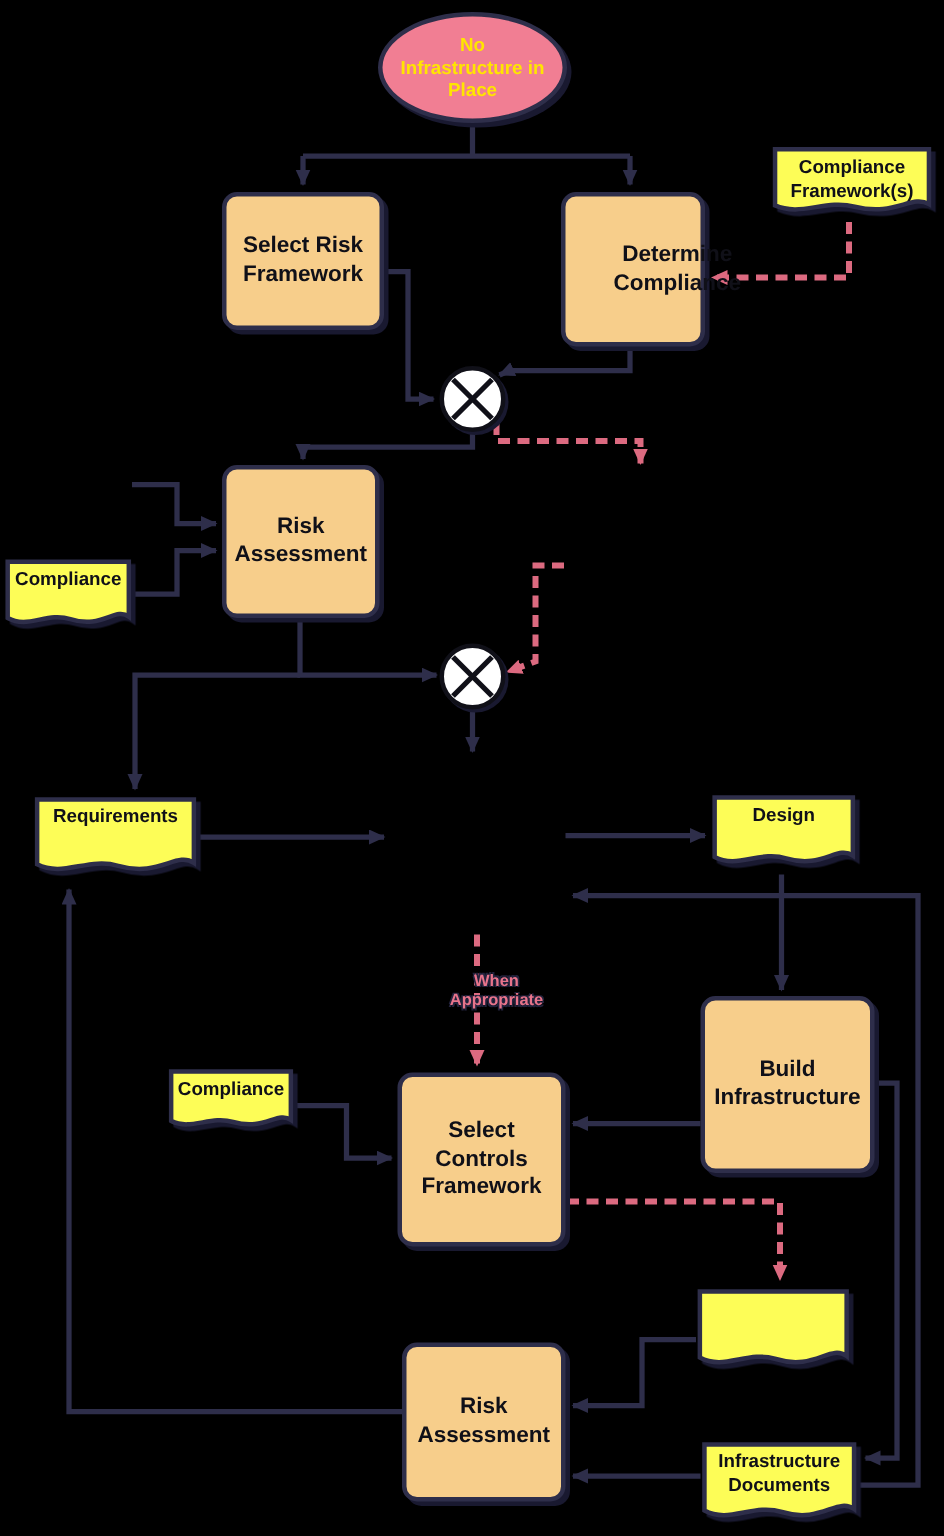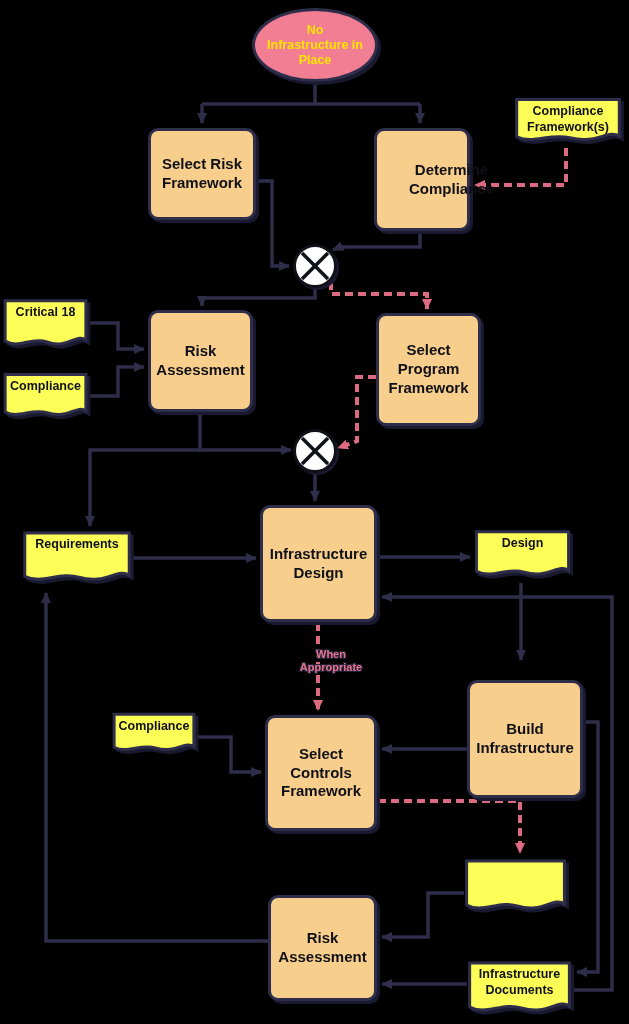--- a/index.html
+++ b/index.html
@@ -113,70 +113,58 @@
     <span>Determine Compliance</span>
   </div>
 
   <div class="node xor" style="left:293px; top:244px; width:44px; height:44px;">
     <svg viewBox="0 0 38 38">
       <line x1="6" y1="6" x2="32" y2="32" stroke="#101018" stroke-width="3.5"></line>
       <line x1="32" y1="6" x2="6" y2="32" stroke="#101018" stroke-width="3.5"></line>
     </svg>
   </div>
 
-  <div class="node doc" style="left:3px; top:298px; width:85px; height:55px;">
-    <svg class="doc-shape" viewBox="0 0 120 60" preserveAspectRatio="none">
-      <path d="M3,3 L117,3 L117,46 C104,38 92,56 62,48 C40,42 22,56 3,47 Z" fill="#FDFD57" stroke="#2E2E4A" stroke-width="3" vector-effect="non-scaling-stroke"></path>
-    </svg>
-    <div class="doc-label">Critical 18</div>
-  </div>
 
   <div class="node doc" style="left:3px; top:372px; width:85px; height:51px;">
     <svg class="doc-shape" viewBox="0 0 120 60" preserveAspectRatio="none">
       <path d="M3,3 L117,3 L117,46 C104,38 92,56 62,48 C40,42 22,56 3,47 Z" fill="#FDFD57" stroke="#2E2E4A" stroke-width="3" vector-effect="non-scaling-stroke"></path>
     </svg>
     <div class="doc-label">Compliance</div>
   </div>
 
   <div class="node box" style="left:148px; top:310px; width:105px; height:102px;">
     <span>Risk Assessment</span>
   </div>
 
-  <div class="node box" style="left:376px; top:313px; width:105px; height:113px;">
-    <span>Select Program Framework</span>
-  </div>
 
   <div class="node xor" style="left:293px; top:429px; width:44px; height:44px;">
     <svg viewBox="0 0 38 38">
       <line x1="6" y1="6" x2="32" y2="32" stroke="#101018" stroke-width="3.5"></line>
       <line x1="32" y1="6" x2="6" y2="32" stroke="#101018" stroke-width="3.5"></line>
     </svg>
   </div>
 
   <div class="node doc" style="left:22px; top:530px; width:110px; height:59px;">
     <svg class="doc-shape" viewBox="0 0 120 60" preserveAspectRatio="none">
       <path d="M3,3 L117,3 L117,46 C104,38 92,56 62,48 C40,42 22,56 3,47 Z" fill="#FDFD57" stroke="#2E2E4A" stroke-width="3" vector-effect="non-scaling-stroke"></path>
     </svg>
     <div class="doc-label">Requirements</div>
   </div>
 
-  <div class="node box" style="left:260px; top:505px; width:117px; height:117px;">
-    <span>Infrastructure Design</span>
-  </div>
 
   <div class="node doc" style="left:474px; top:529px; width:97px; height:54px;">
     <svg class="doc-shape" viewBox="0 0 120 60" preserveAspectRatio="none">
       <path d="M3,3 L117,3 L117,46 C104,38 92,56 62,48 C40,42 22,56 3,47 Z" fill="#FDFD57" stroke="#2E2E4A" stroke-width="3" vector-effect="non-scaling-stroke"></path>
     </svg>
     <div class="doc-label">Design</div>
   </div>
 
   <div class="edge-label" style="left:288px; top:648px; width:86px;">When Appropriate</div>
 
-  <div class="node box" style="left:467px; top:664px; width:116px; height:118px;margin-top:16px;">
+  <div class="node box" style="left:467px; top:664px; width:116px; height:118px;">
     <span>Build Infrastructure</span>
   </div>
 
   <div class="node doc" style="left:112px; top:712px; width:84px; height:45px;">
     <svg class="doc-shape" viewBox="0 0 120 60" preserveAspectRatio="none">
       <path d="M3,3 L117,3 L117,46 C104,38 92,56 62,48 C40,42 22,56 3,47 Z" fill="#FDFD57" stroke="#2E2E4A" stroke-width="3" vector-effect="non-scaling-stroke"></path>
     </svg>
     <div class="doc-label">Compliance</div>
   </div>
 

